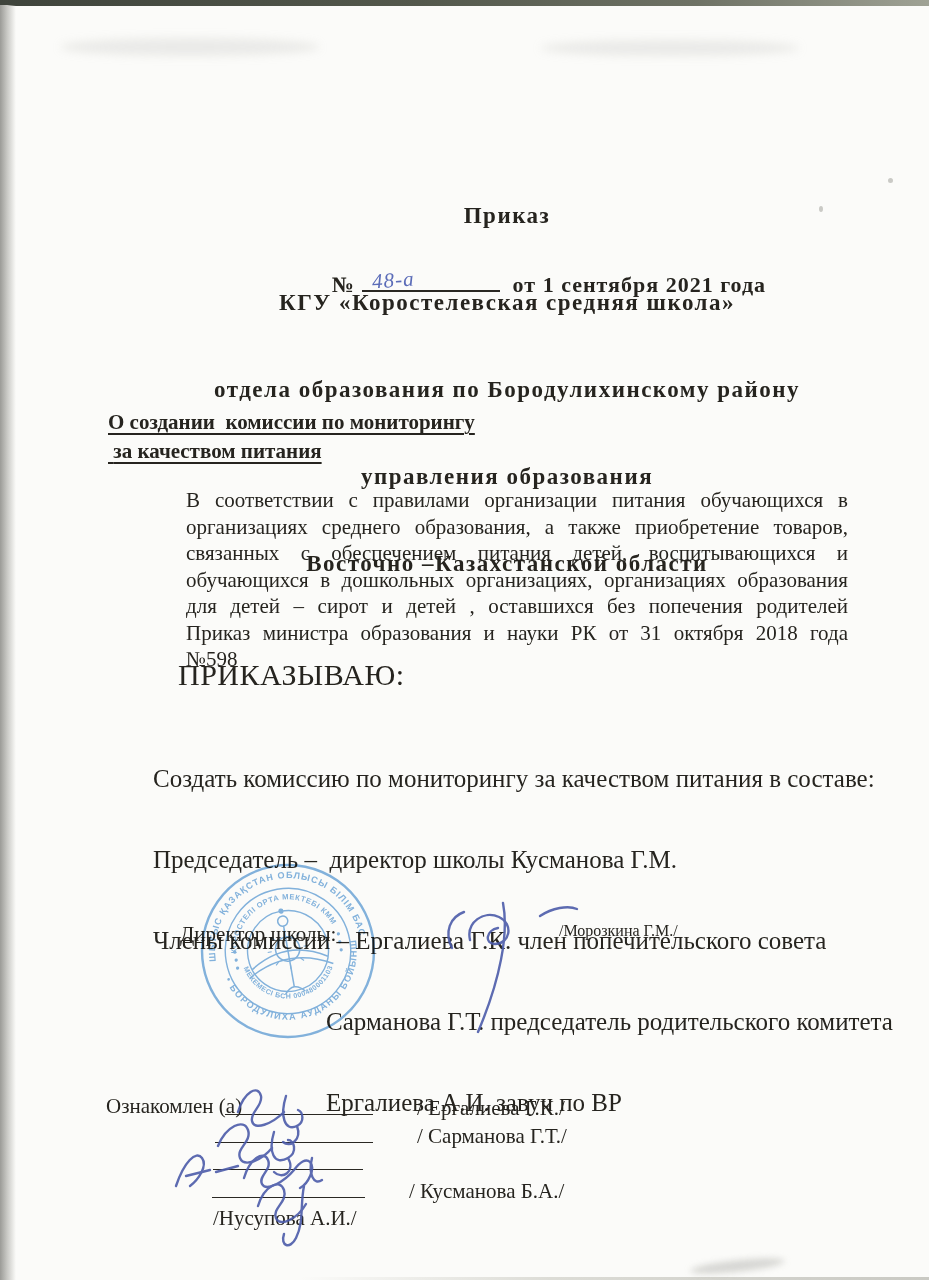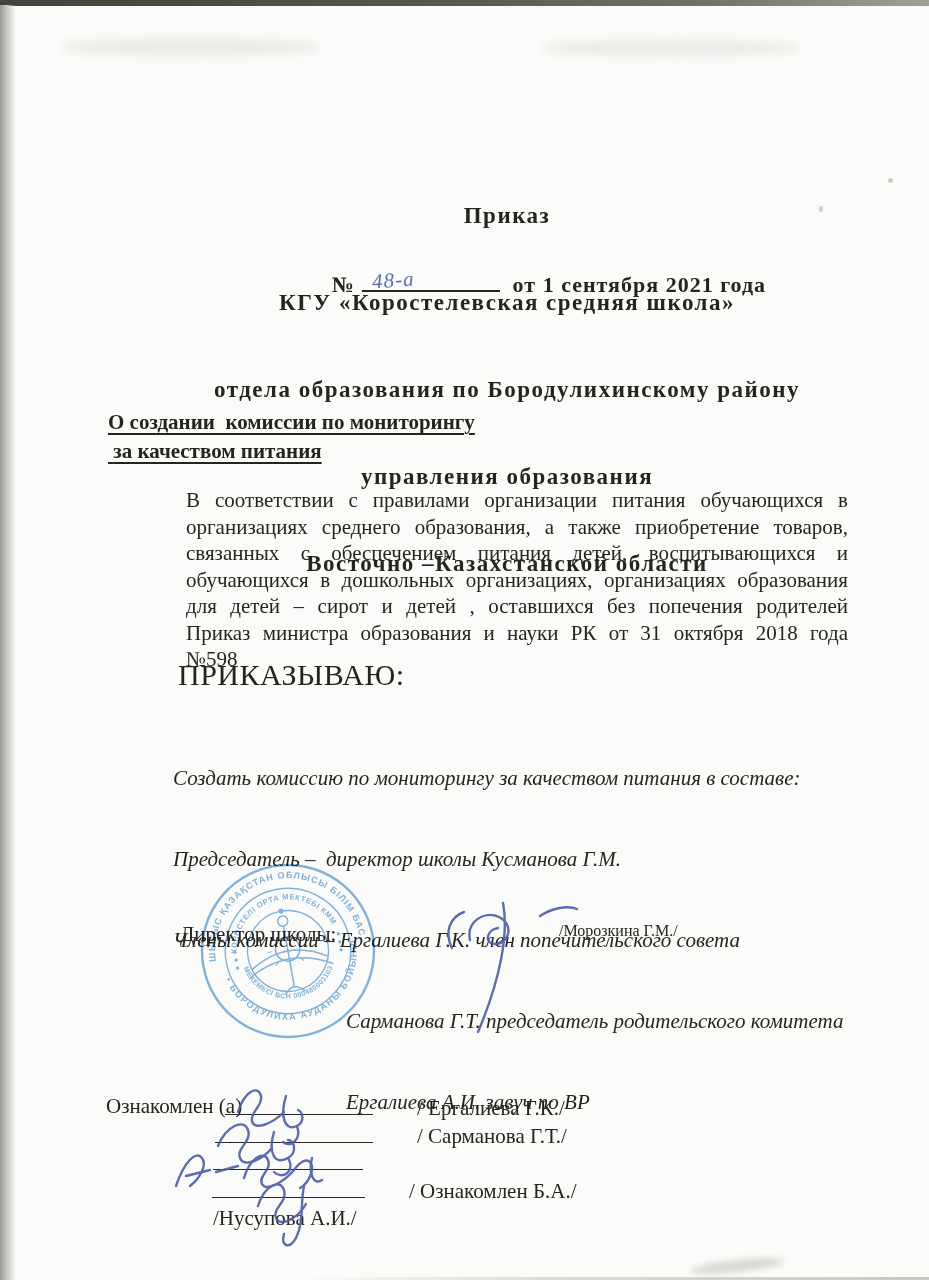--- a/index.html
+++ b/index.html
@@ -43,21 +43,21 @@
   .subject{
     position:absolute;left:108px;top:408px;
     font-size:21px;line-height:29px;
   }
   .subject div{text-decoration:underline;text-underline-offset:4px;white-space:pre-wrap;font-weight:bold;}
   .body-par{
     position:absolute;left:186px;top:487px;width:662px;
     font-size:21px;line-height:26.5px;text-align:justify;word-spacing:2px;
   }
   .order-word{position:absolute;left:178px;top:658px;font-size:30px;letter-spacing:.5px;}
-  .order-block{position:absolute;left:173px;top:711px;font-size:21px;line-height:27px;white-space:pre;font-style:italic;}
+  .order-block{position:absolute;left:153px;top:711px;font-size:25px;line-height:27px;white-space:pre;}
   .order-block .indent{padding-left:173px;}
   .director-row{position:absolute;left:180px;top:922px;font-size:21px;white-space:pre;}
   .director-name{position:absolute;left:559px;top:922px;font-size:16px;white-space:pre;}
   .ack-label{position:absolute;left:106px;top:1094px;font-size:21px;white-space:pre;}
   .ack-row{position:absolute;font-size:21px;white-space:pre;display:flex;align-items:baseline;gap:36px;}
   .sig-line{display:inline-block;border-bottom:1.8px solid #2a2823;height:19px;margin-right:8px;}
 
   
   .stamp{
     position:absolute;left:199px;top:862px;width:178px;height:178px;
@@ -116,21 +116,21 @@
   <div class="ack-row" style="left:225px;top:1095px;">
     <span class="sig-line" style="width:148px;"></span><span>/ Ергалиева Г.К./</span>
   </div>
   <div class="ack-row" style="left:215px;top:1123px;">
     <span class="sig-line" style="width:158px;"></span><span>/ Сарманова Г.Т./</span>
   </div>
   <div class="ack-row" style="left:213px;top:1150px;flex-direction:column;">
     <span class="sig-line" style="width:150px;"></span><span>/Нусупова А.И./</span>
   </div>
   <div class="ack-row" style="left:212px;top:1178px;">
-    <span class="sig-line" style="width:153px;"></span><span>/ Ознакомлен Б.А./</span>
+    <span class="sig-line" style="width:153px;"></span><span>/ Кусманова Б.А./</span>
   </div>
 
   <svg class="stamp" viewBox="0 0 176 176">
     <defs>
       <path id="arcOuterTop" d="M 16,88 A 72,72 0 0 1 160,88"></path>
       <path id="arcOuterBottom" d="M 20,88 A 68,68 0 0 0 156,88"></path>
       <path id="arcInnerTop" d="M 37,88 A 51,51 0 0 1 139,88"></path>
       <path id="arcInnerBottom" d="M 41,88 A 47,47 0 0 0 135,88"></path>
     </defs>
     <g fill="none" stroke="#79aedf">

